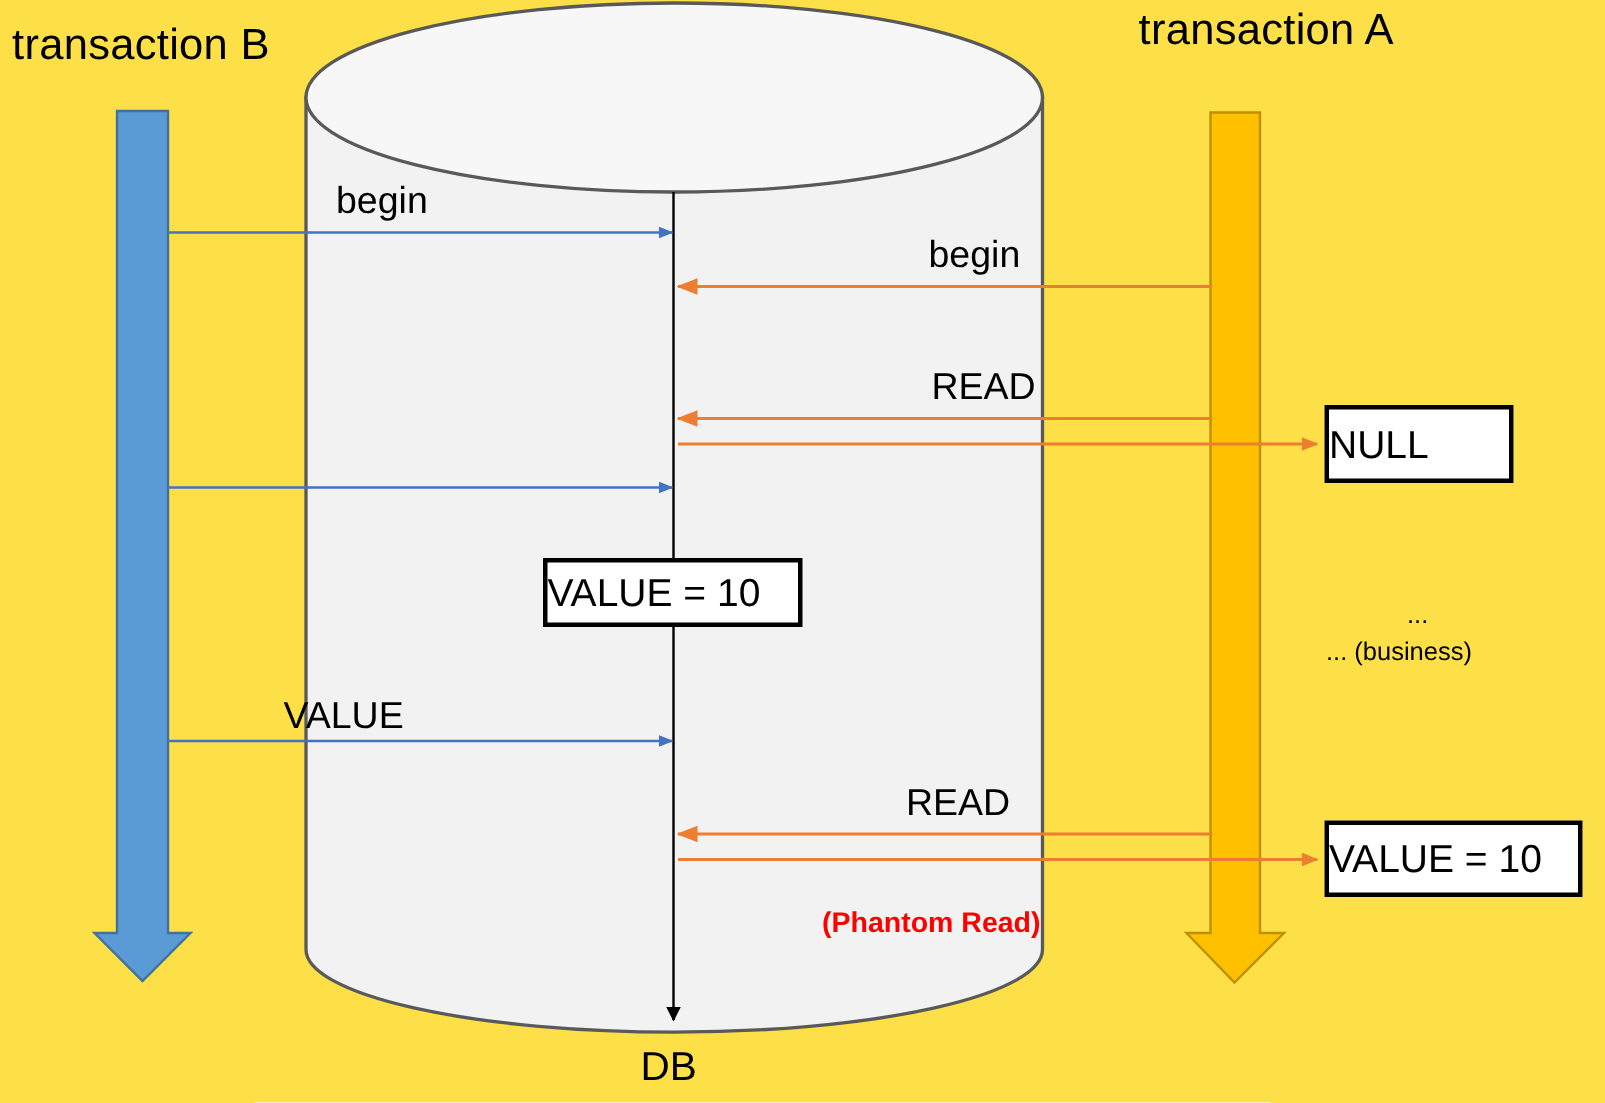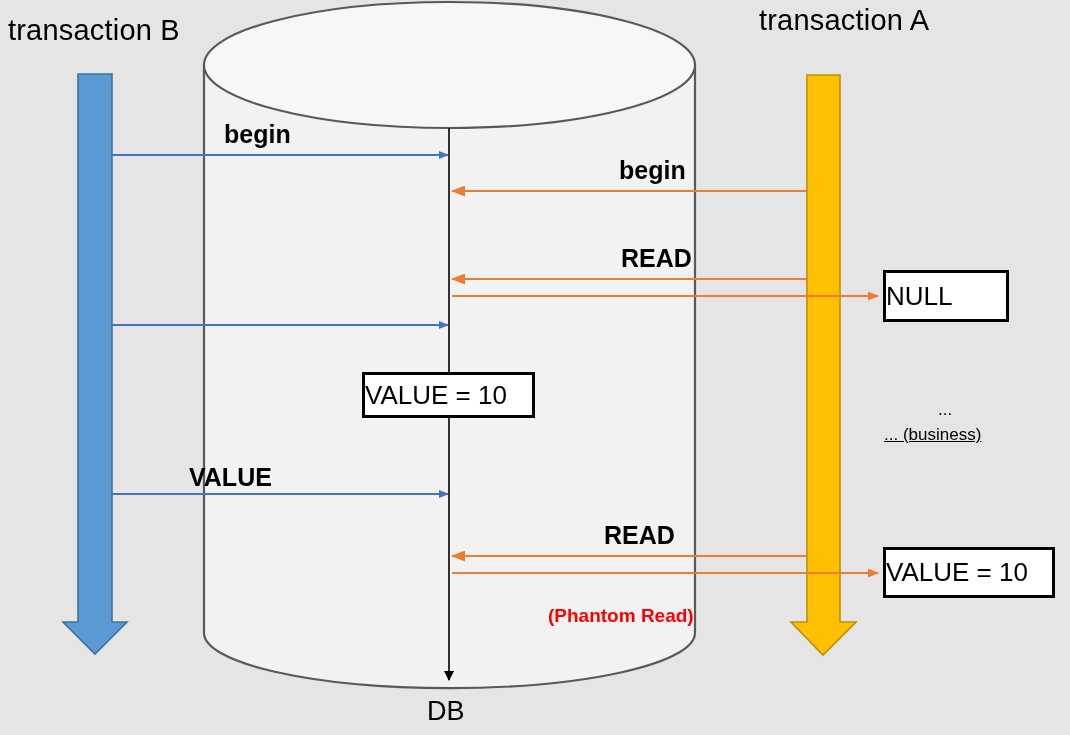--- a/index.html
+++ b/index.html
@@ -7,21 +7,21 @@
     padding: 0;
     background: #ffffff;
   }
   body {
     font-family: "Liberation Sans", sans-serif;
   }
   #canvas {
     position: relative;
     width: 1070px;
     height: 735px;
-    background: #e5e5e5;
+    background: #fde047;
     overflow: hidden;
   }
   .svg-layer {
     position: absolute;
     left: 0;
     top: 0;
     width: 1070px;
     height: 735px;
   }
   .lbl {
@@ -29,21 +29,20 @@
     white-space: nowrap;
     color: #000000;
     font-weight: 400;
   }
   .title-lbl {
     font-size: 29px;
     letter-spacing: 0.2px;
   }
   .msg-lbl {
     font-size: 25px;
-    font-weight: bold;
   }
   .db-lbl {
     font-size: 27px;
   }
   .biz-lbl {
     font-size: 17px;
   }
   .phantom-lbl {
     font-size: 19px;
     font-weight: bold;
@@ -119,21 +118,21 @@
   <div class="lbl msg-lbl" style="left:224px; top:120px;">begin</div>
   <div class="lbl msg-lbl" style="left:189px; top:463px;">VALUE</div>
 
   <div class="lbl msg-lbl" style="left:619px; top:156px;">begin</div>
   <div class="lbl msg-lbl" style="left:621px; top:244px;">READ</div>
   <div class="lbl msg-lbl" style="left:604px; top:521px;">READ</div>
 
   <div class="lbl phantom-lbl" style="left:548px; top:588px;">(Phantom Read)</div>
 
   <div class="lbl biz-lbl" style="left:938px; top:400px;">...</div>
-  <div class="lbl biz-lbl" style="left:884px; top:425px;text-decoration:underline;">... (business)</div>
+  <div class="lbl biz-lbl" style="left:884px; top:425px;">... (business)</div>
 
   <div class="lbl db-lbl" style="left:427px; top:696px;">DB</div>
 
   <div class="box" style="left:362px; top:372px; width:173px; height:46px;">
     <span>VALUE = 10</span>
   </div>
 
   <div class="box" style="left:883px; top:270px; width:126px; height:52px;">
     <span>NULL</span>
   </div>

